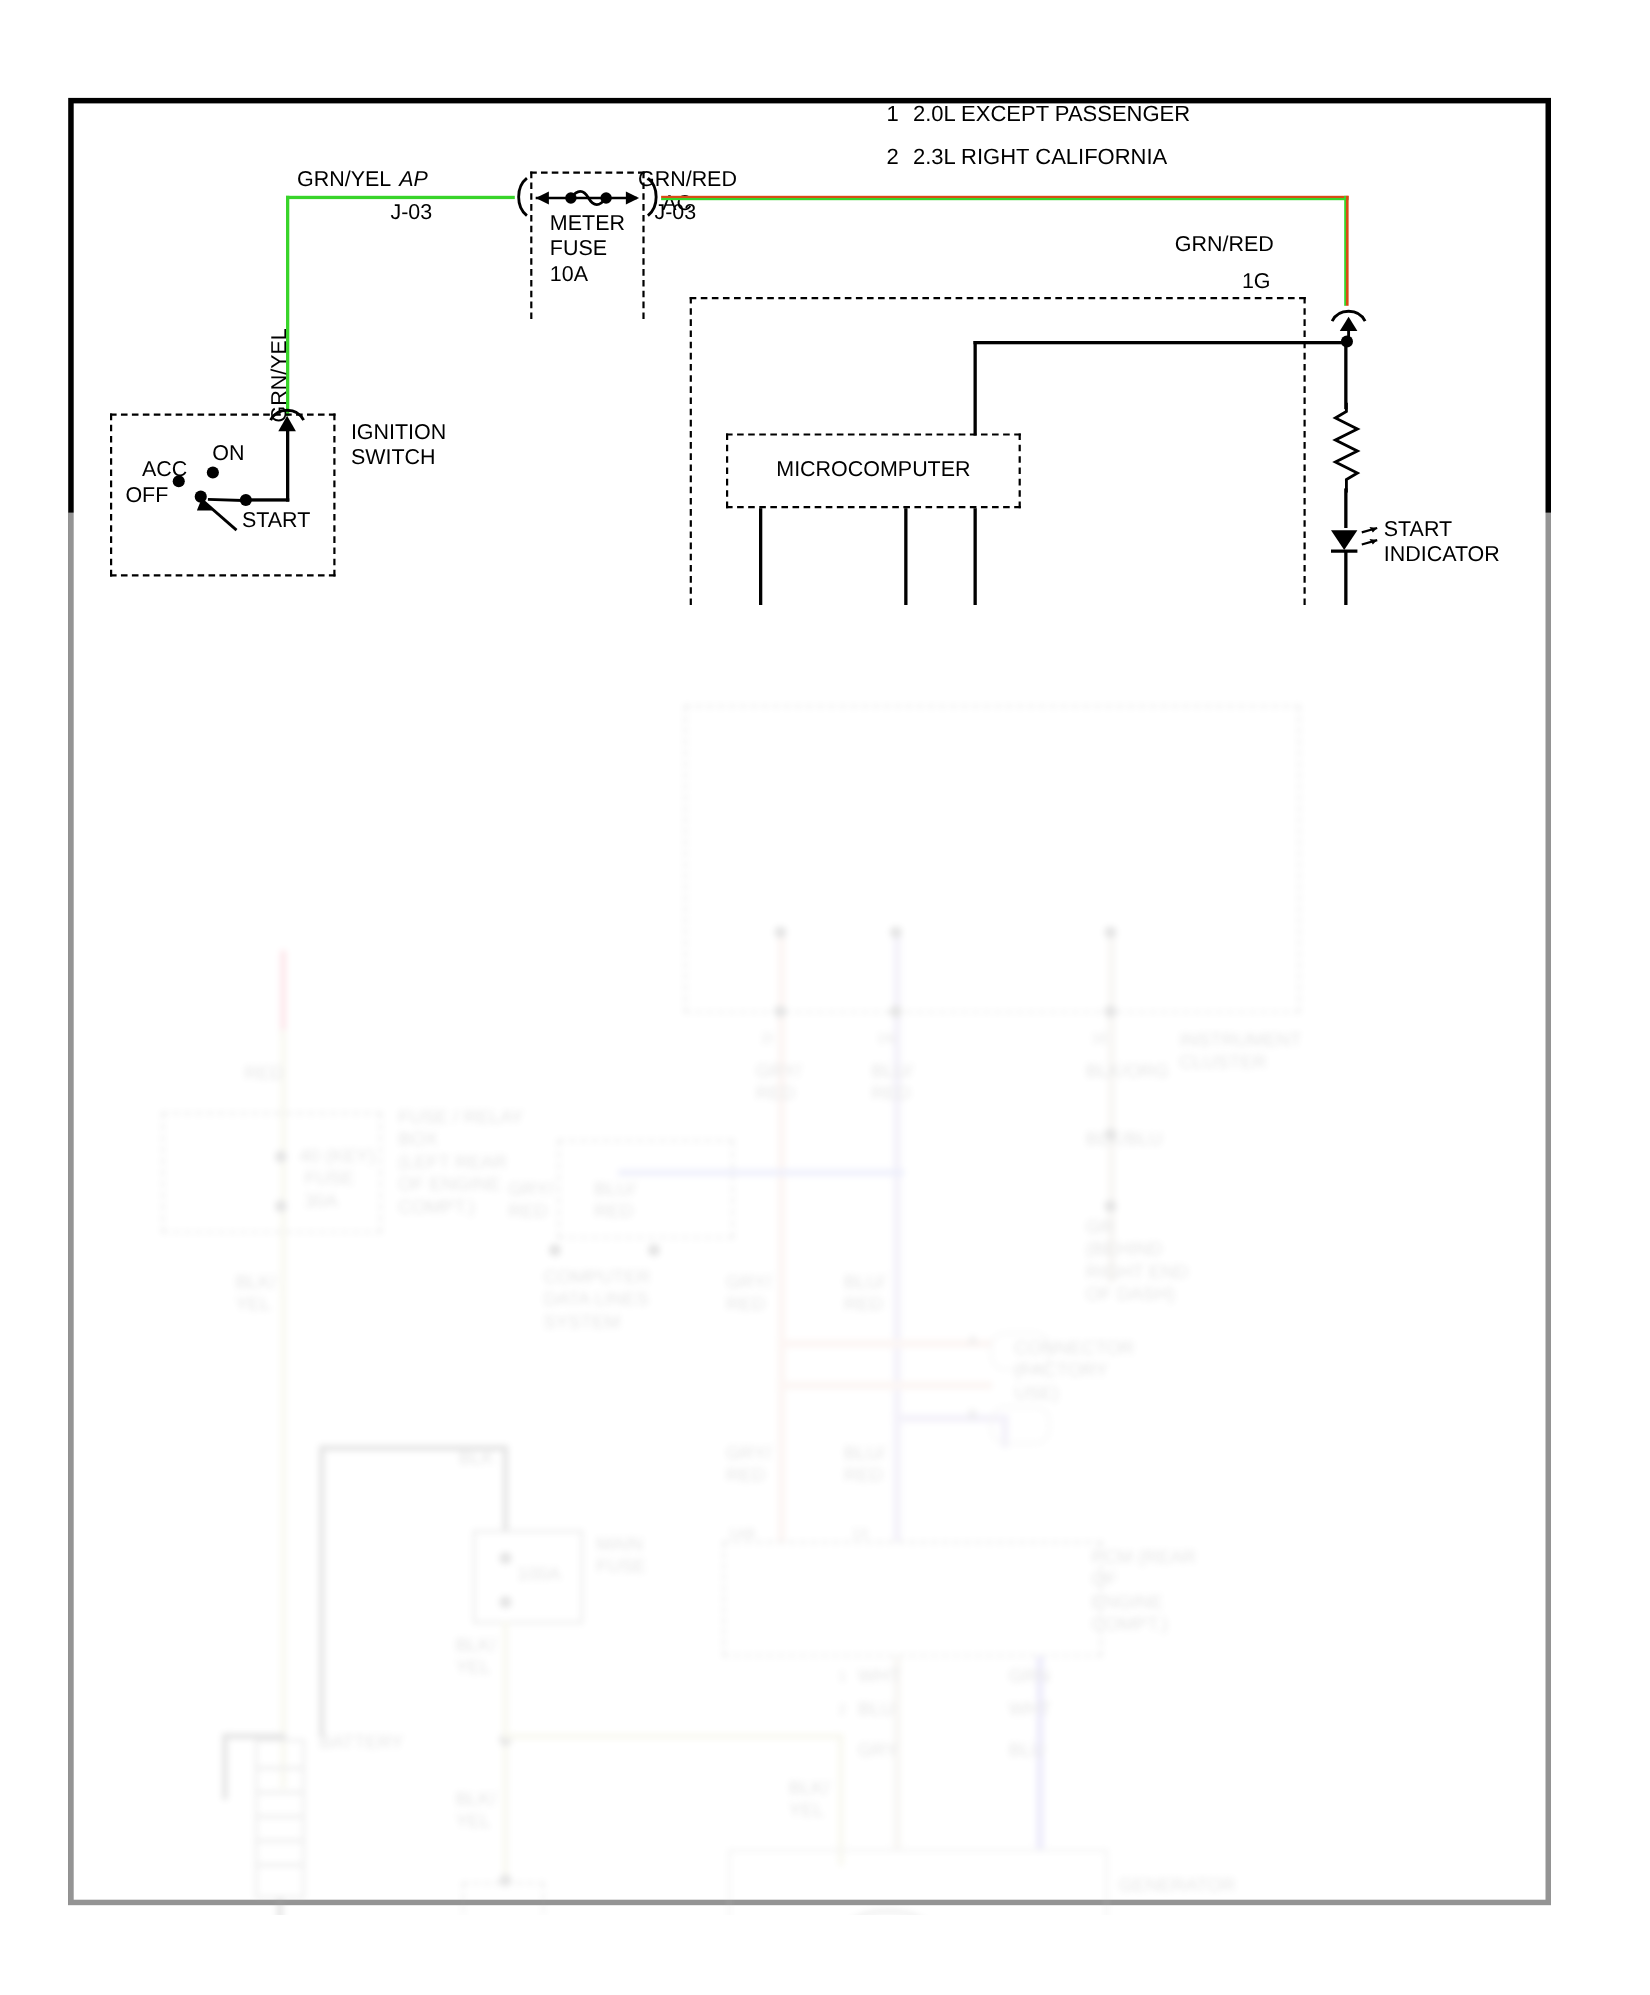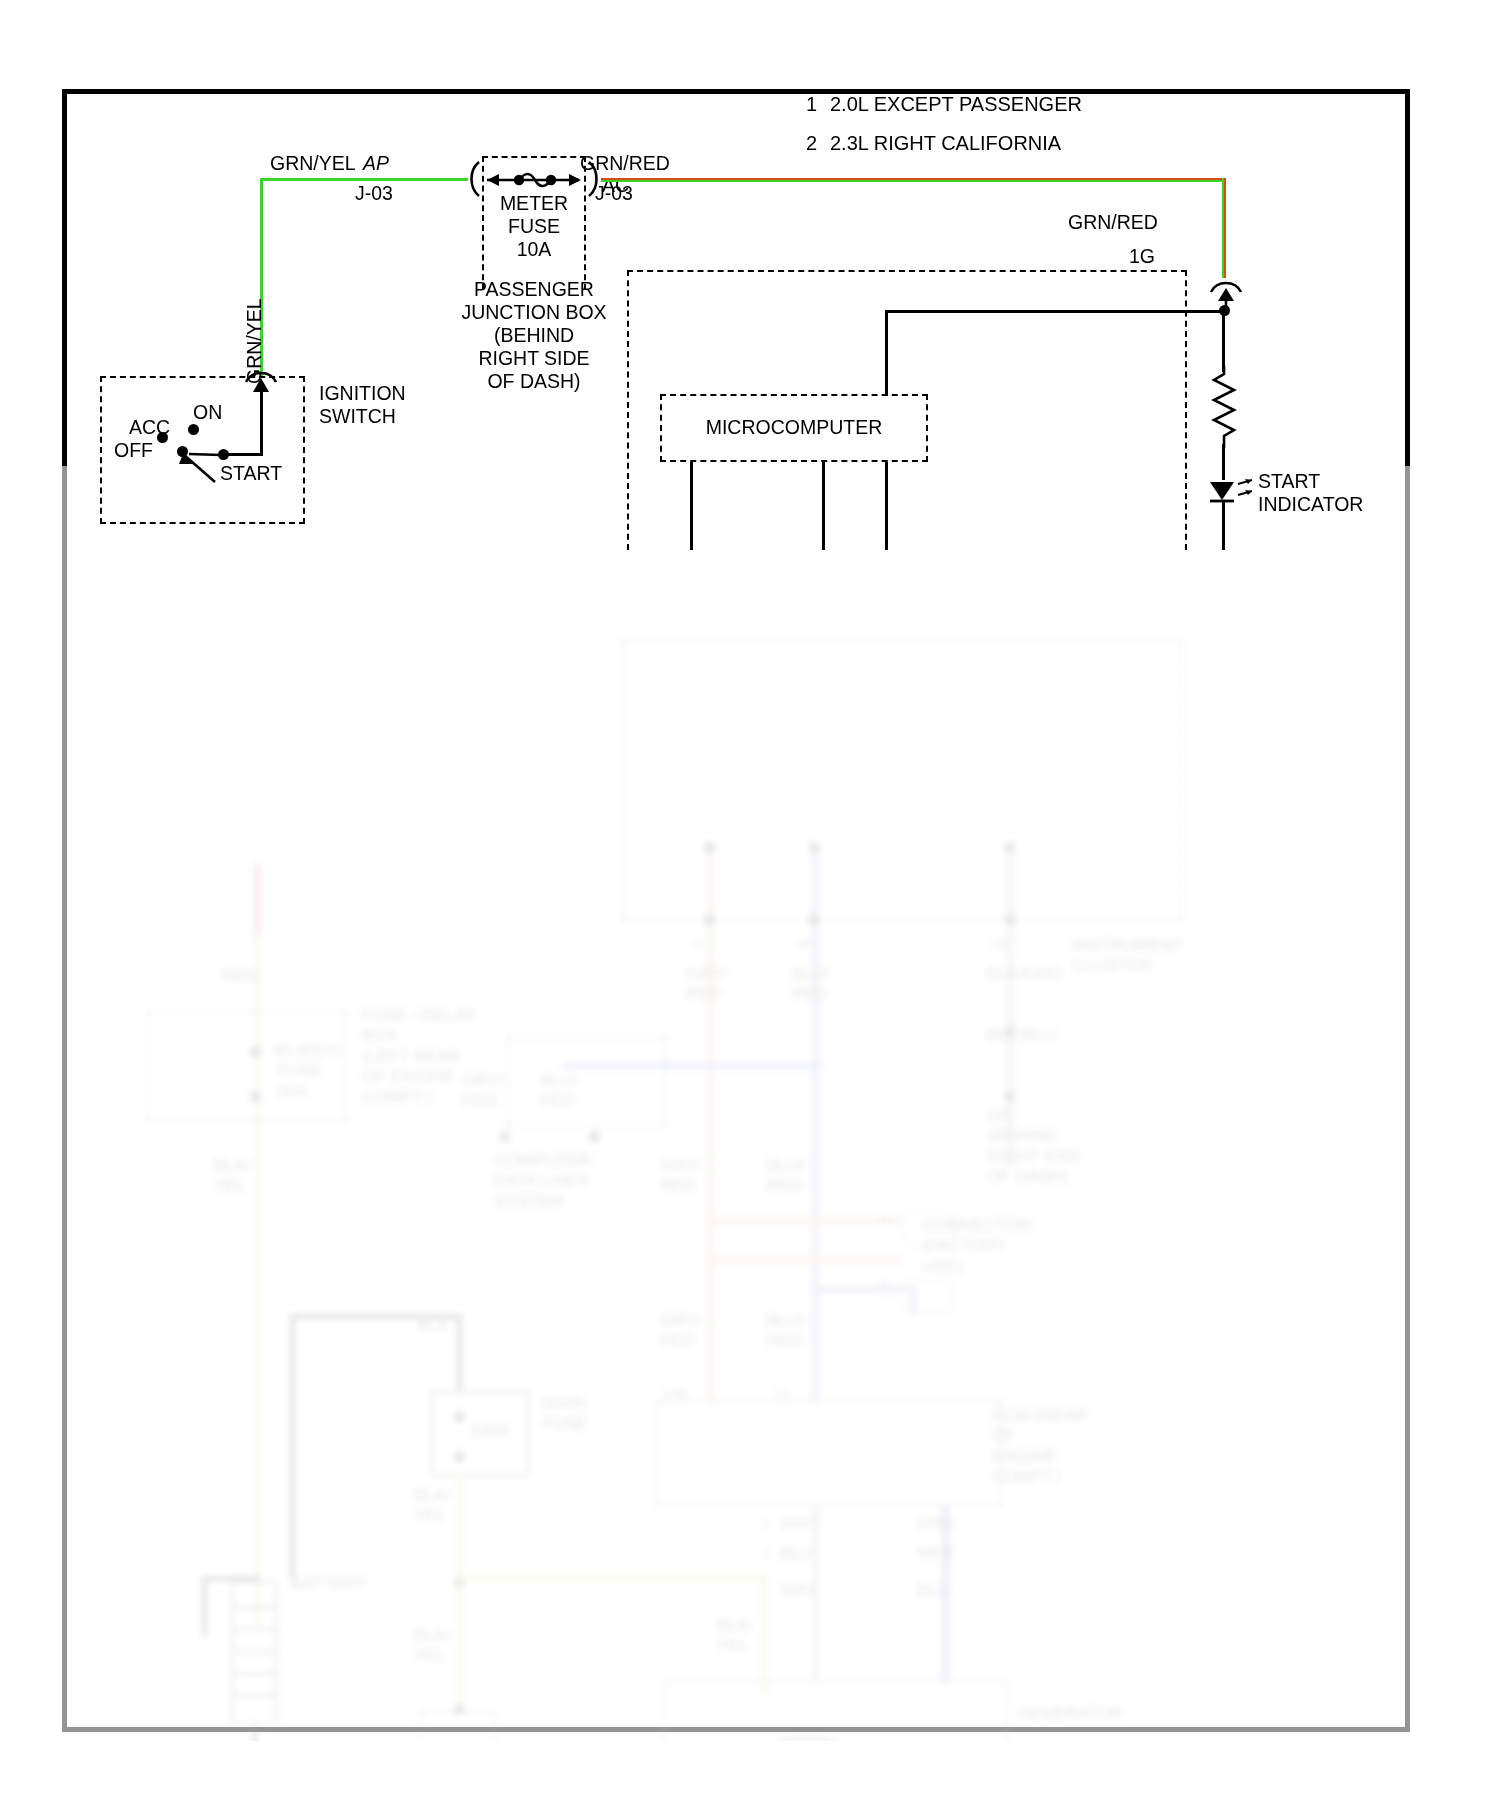--- a/index.html
+++ b/index.html
@@ -33,21 +33,21 @@
   
   .txt {
     position: absolute;
     font-family: "Liberation Sans", sans-serif;
     color: #000000;
     white-space: pre;
     line-height: 1.18;
   }
   .t19 { font-size: 19.5px; }
   .t20 { font-size: 20px; }
-  .ctr { text-align: center; transform: translateX(-50%); }
+  .ctr { transform: translateX(-50%); }
   .vert {
     transform-origin: left top;
     transform: rotate(-90deg);
   }
 
   
   .wire { position: absolute; }
   .h { height: 3px; }
   .v { width: 3px; }
   .blk { background: #000000; }
@@ -315,25 +315,20 @@
       <path d="M4 2 C14 10, 14 28, 4 36" stroke="#000" stroke-width="2.6" fill="none"></path>
     </svg>
 
     <div class="txt t19" style="left:535px; top:58px;margin-top:22px;">AC</div>
     <div class="txt t19" style="left:528px; top:88px;">J-03</div>
 
     <div class="txt t19 ctr" style="left:467px; top:98px;"><span>METER
 FUSE
 10A</span></div>
 
-    <div class="txt t19 ctr" style="left:467px; top:184px;"><span>PASSENGER
-JUNCTION BOX
-(BEHIND
-RIGHT SIDE
-OF DASH)</span></div>
 
     <div class="wire h grnred-h" style="left:534px; top:84px; width:625px; height:4px;"></div>
     <div class="wire v grnred-v" style="left:1155px; top:84px; height:100px; width:4px;"></div>
 
     <div class="txt t19" style="left:513px; top:58px;">GRN/RED</div>
     <div class="txt t19" style="left:1001px; top:117px;">GRN/RED</div>
     <div class="txt t19" style="left:1062px; top:151px;">1G</div>
 
     <svg class="lyr" style="left:1138px; top:180px;" width="42" height="40">
       <path d="M6 18 C12 6, 30 6, 36 18" stroke="#000" stroke-width="2.6" fill="none"></path>

